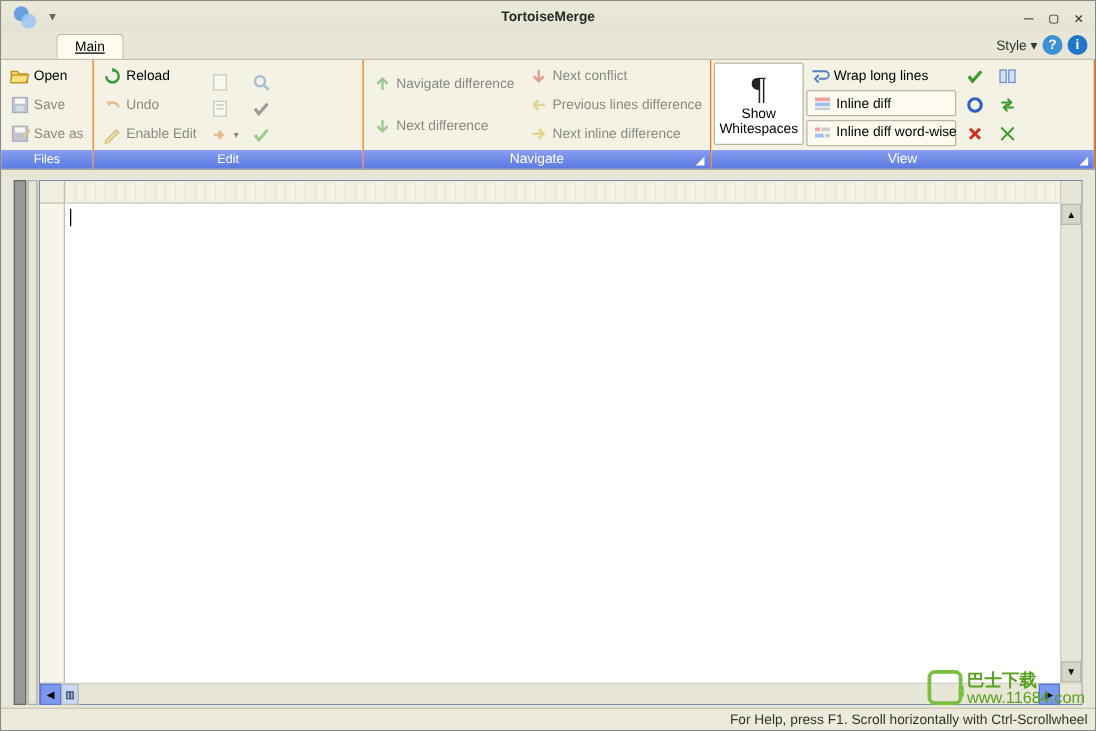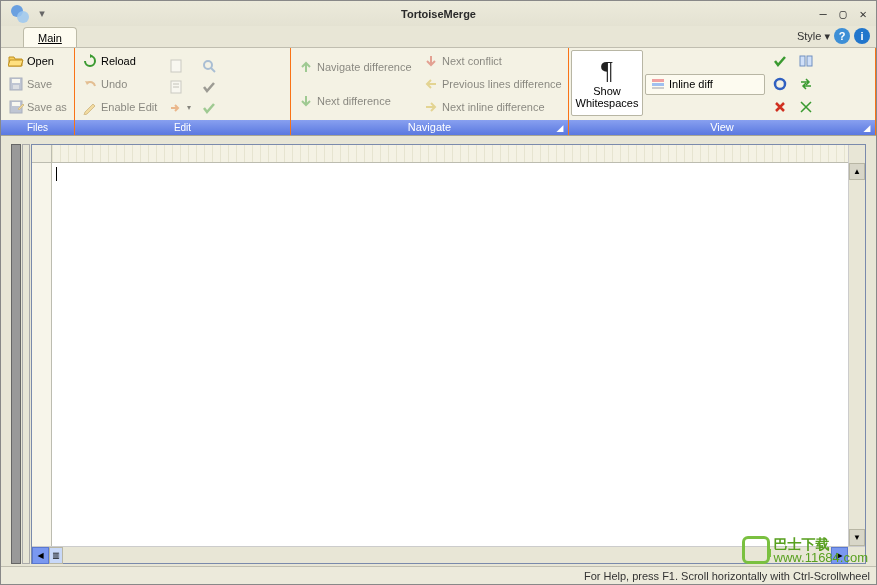--- a/index.html
+++ b/index.html
@@ -5,21 +5,21 @@
 * { box-sizing: border-box; margin: 0; padding: 0; font-family: Tahoma, sans-serif; font-size: 11px; }
 html, body { width: 877px; height: 585px; overflow: hidden; background: #fff; }
 .window { width: 877px; height: 585px; border: 1px solid #888; background: #e8e6d6; display: flex; flex-direction: column; position: relative; }
 .titlebar { height: 25px; display: flex; align-items: center; padding: 0 4px; background: linear-gradient(to bottom, #eceadb, #e4e2d2); position: relative; }
 .app-icon { width: 22px; height: 22px; margin: 0 4px; display: flex; align-items: center; justify-content: center; }
 .title-text { position: absolute; left: 50%; transform: translateX(-50%); font-weight: bold; color: #2a2a2a; }
 .win-controls { margin-left: auto; display: flex; gap: 2px; }
 .win-btn { width: 18px; height: 16px; display: flex; align-items: center; justify-content: center; cursor: pointer; font-family: monospace; font-size: 12px; color: #333; }
 .title-drop { width: 14px; display: flex; align-items: center; justify-content: center; color: #666; cursor: pointer; }
 
-.tabrow { height: 22px; background: #e8e6d6; display: flex; align-items: flex-end; padding-left: 22px; position: relative; border-bottom: 1px solid #c0beb0; text-decoration: underline; }
+.tabrow { height: 22px; background: #e8e6d6; display: flex; align-items: flex-end; padding-left: 44px; position: relative; border-bottom: 1px solid #c0beb0; text-decoration: underline; }
 .tab { height: 20px; padding: 0 14px; background: #fdfbf0; border: 1px solid #bdbba8; border-bottom: none; border-radius: 4px 4px 0 0; display: flex; align-items: center; margin-right: 2px; }
 .tabrow-right { position: absolute; right: 6px; top: 2px; display: flex; align-items: center; gap: 4px; }
 .style-drop { cursor: pointer; color: #333; }
 .help-icon, .info-icon { width: 16px; height: 16px; border-radius: 50%; display: flex; align-items: center; justify-content: center; color: #fff; font-weight: bold; font-size: 11px; cursor: pointer; }
 .help-icon { background: #3d8fd6; }
 .info-icon { background: #2176cc; }
 
 .ribbon { height: 88px; display: flex; background: #f4f2e4; border-bottom: 1px solid #a8a694; position: relative; }
 .group { display: flex; flex-direction: column; border-right: 1px solid #f97316; min-width: 30px; justify-content: flex-end; }
 .group-body { flex: 1; display: flex; padding: 2px; }
@@ -279,29 +279,49 @@
     </div>
 
     <div class="group" style="flex:1;">
       <div class="group-body">
         <div class="rbtn rbtn-big wide selected">
           <span class="ic ic-lg" style="font-size:26px;font-family:serif;color:#222;">¶</span>
           <span style="line-height:1;">Show</span>
           <span style="line-height:1;">Whitespaces</span>
         </div>
         <div class="vcol" style="width:124px;">
+          <div class="rbtn rbtn-small">
+            <span class="ic">
+                <svg width="16" height="16">
+                  <path d="M2 4 h10 a3 3 0 0 1 0 6 h-5" stroke="#5080c0" stroke-width="1.5" fill="none"></path>
+                  <path d="M7 7 l-3 3 l3 3" stroke="#5080c0" stroke-width="1.5" fill="none"></path>
+                </svg>
+              </span>
+            <span>Wrap long lines</span>
+          </div>
           <div class="rbtn rbtn-small boxed">
             <span class="ic">
                 <svg width="16" height="16">
                   <rect x="2" y="3" width="12" height="3" fill="#f0a0a0"></rect>
                   <rect x="2" y="7" width="12" height="3" fill="#a0c0f0"></rect>
                   <rect x="2" y="11" width="12" height="2" fill="#ccc"></rect>
                 </svg>
               </span>
             <span>Inline diff</span>
+          </div>
+          <div class="rbtn rbtn-small boxed">
+            <span class="ic">
+                <svg width="16" height="16">
+                  <rect x="2" y="4" width="4" height="3" fill="#f0a0a0"></rect>
+                  <rect x="7" y="4" width="7" height="3" fill="#ccc"></rect>
+                  <rect x="2" y="9" width="7" height="3" fill="#a0c0f0"></rect>
+                  <rect x="10" y="9" width="4" height="3" fill="#ccc"></rect>
+                </svg>
+              </span>
+            <span>Inline diff word-wise</span>
           </div>
         </div>
         <div class="vcol">
           <div class="rbtn rbtn-small">
               <span class="ic">
                 <svg width="16" height="16">
                   <path d="M3 8 l3 4 l7 -8" stroke="#3a9a30" stroke-width="2.5" fill="none"></path>
                 </svg>
               </span>
             </div>

